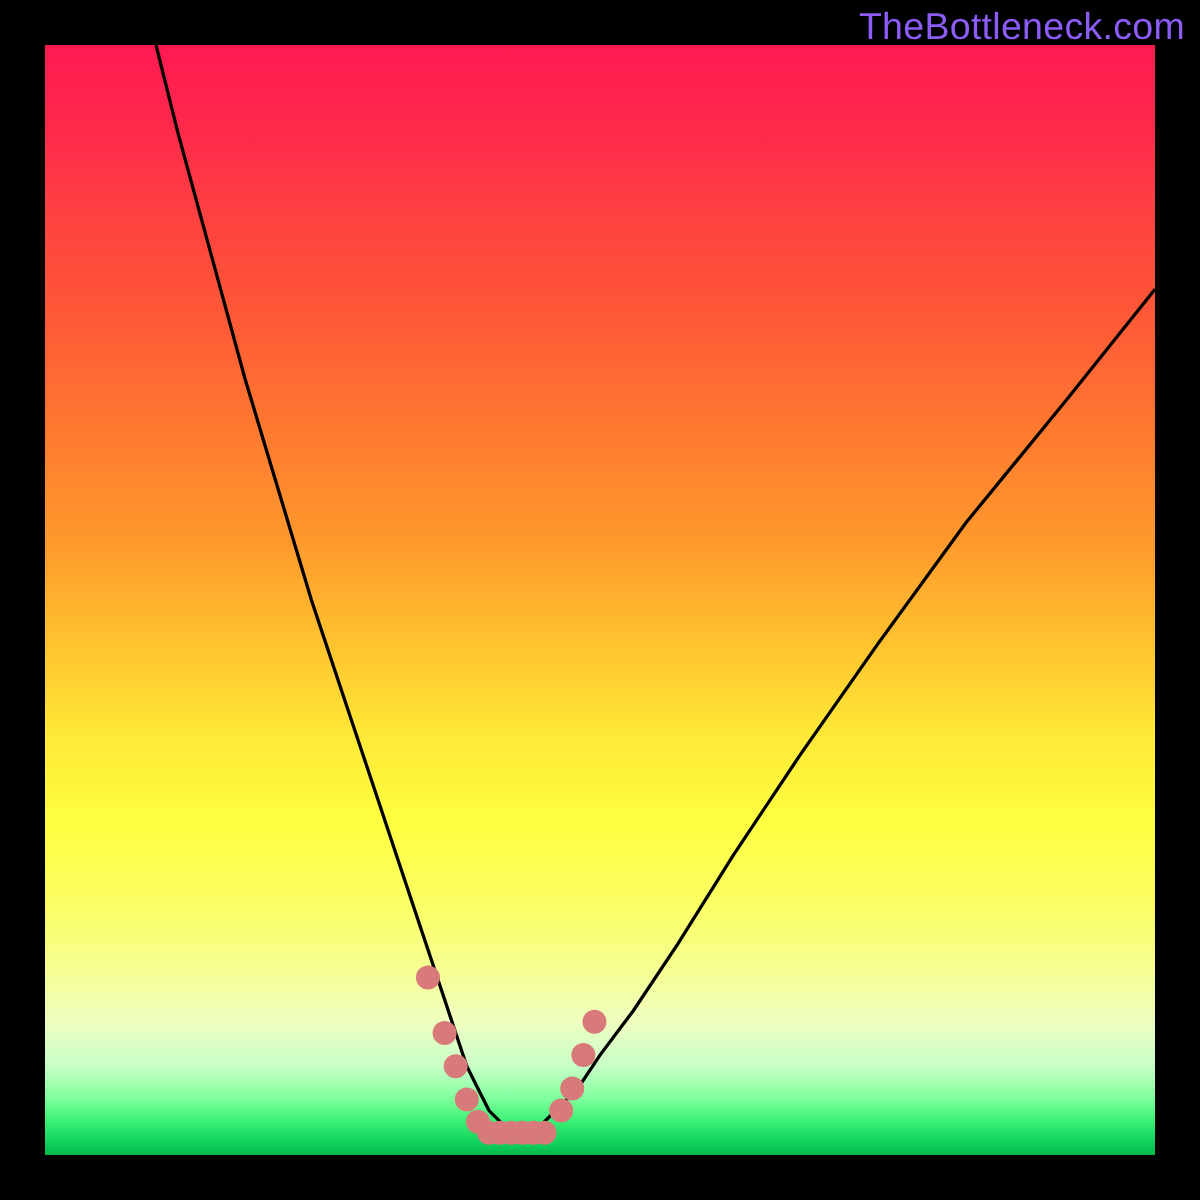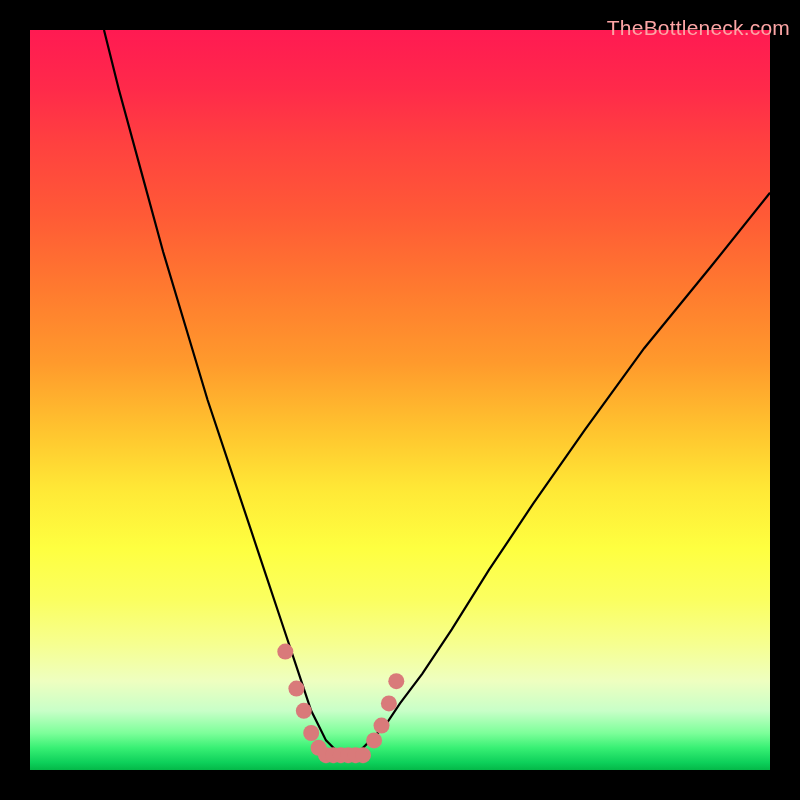--- a/index.html
+++ b/index.html
@@ -41,24 +41,24 @@
       #eeffc0 88%,
       #c8ffc8 92%,
       #7dff9a 95%,
       #38f074 97%,
       #0dd05a 99%,
       #04b848 100%
     );
   }
   .watermark {
     position: absolute;
-    top: 16px;
+    top: 4px;
     right: 10px;
-    color: #fca5a5;
-    font-size: 21px;
+    color: #8b5cf6;
+    font-size: 25px;
     font-weight: 400;
     letter-spacing: 0.2px;
     z-index: 10;
   }
   svg.curve {
     position: absolute;
     left: 0;
     top: 0;
     width: 740px;
     height: 740px;

